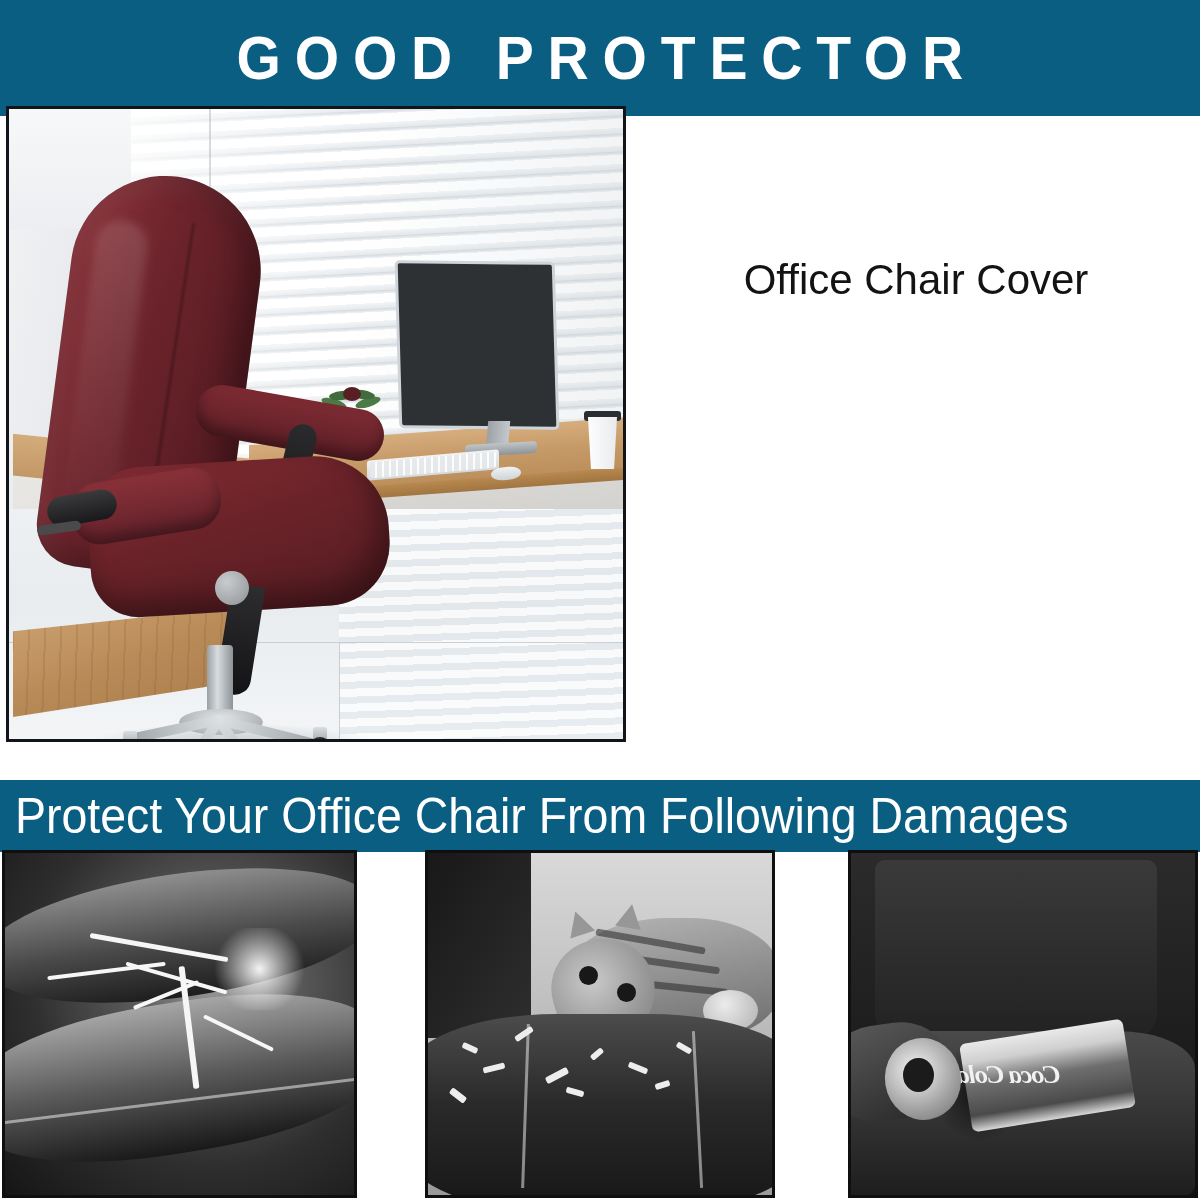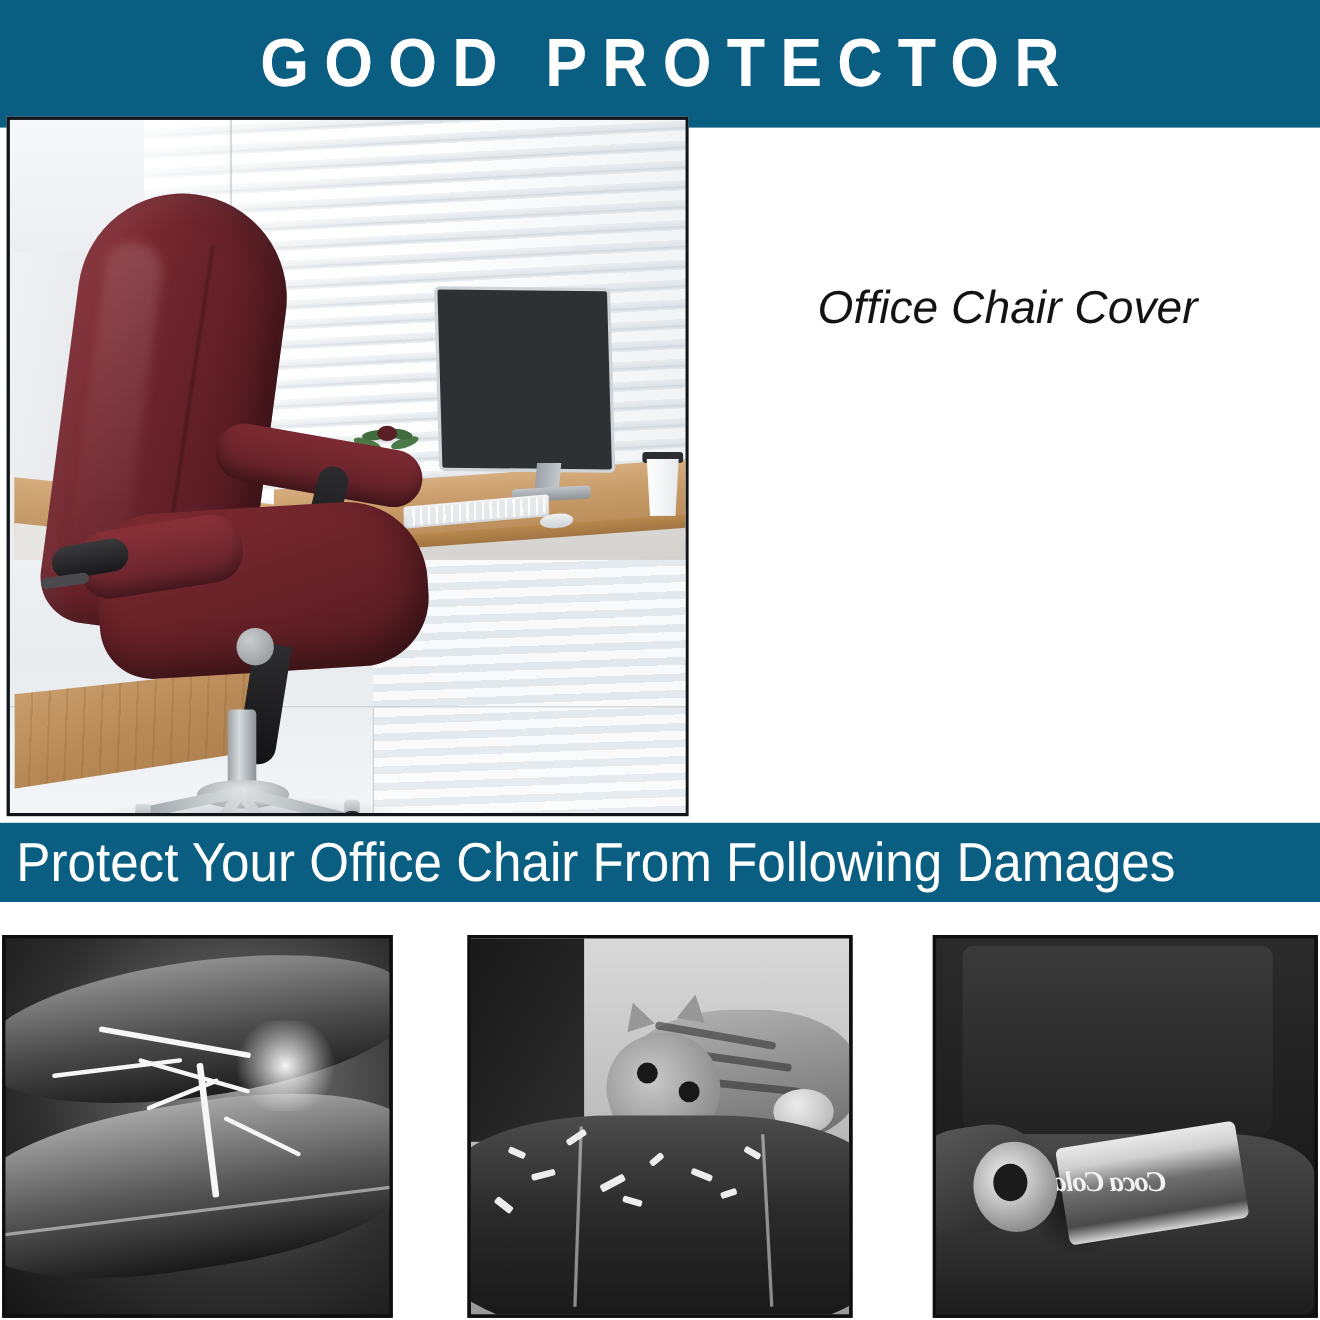--- a/index.html
+++ b/index.html
@@ -21,21 +21,21 @@
   #top-banner .headline {
     color: #ffffff;
     font-size: 62px;
     font-weight: 700;
     letter-spacing: 15px;
     line-height: 1;
     transform: scaleX(0.92);
     white-space: nowrap;
     padding-left: 15px;
   }
-  #mid-banner { top: 748px; height: 72px; justify-content: flex-start; }
+  #mid-banner { top: 780px; height: 72px; justify-content: flex-start; }
   #mid-banner .subhead {
     color: #ffffff;
     font-size: 50px;
     font-weight: 400;
     line-height: 1;
     white-space: nowrap;
     transform: scaleX(0.93);
     transform-origin: left center;
     padding-left: 16px;
   }
@@ -318,21 +318,20 @@
   }
 
   
   #copy-block {
     position: absolute; left: 640px; top: 255px; width: 552px;
   }
   #copy-title {
     font-size: 42px; color:#131313; line-height: 1.18;
     text-align: center; white-space: nowrap;
     margin-bottom: 20px;
-    font-style: italic;
   }
   #copy-sub {
     font-size: 42px; color:#131313; line-height: 1.30;
     text-align: left;
   }
 
   
   .thumb {
     position:absolute;
     border: 3px solid #0d0f11;

